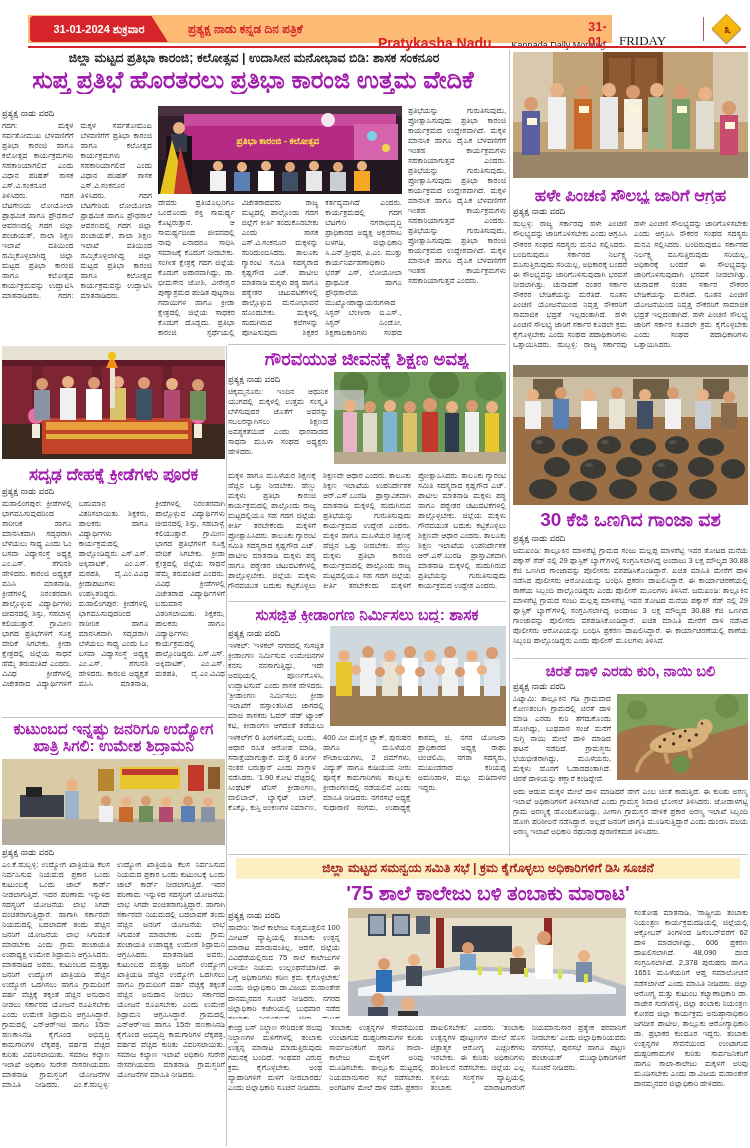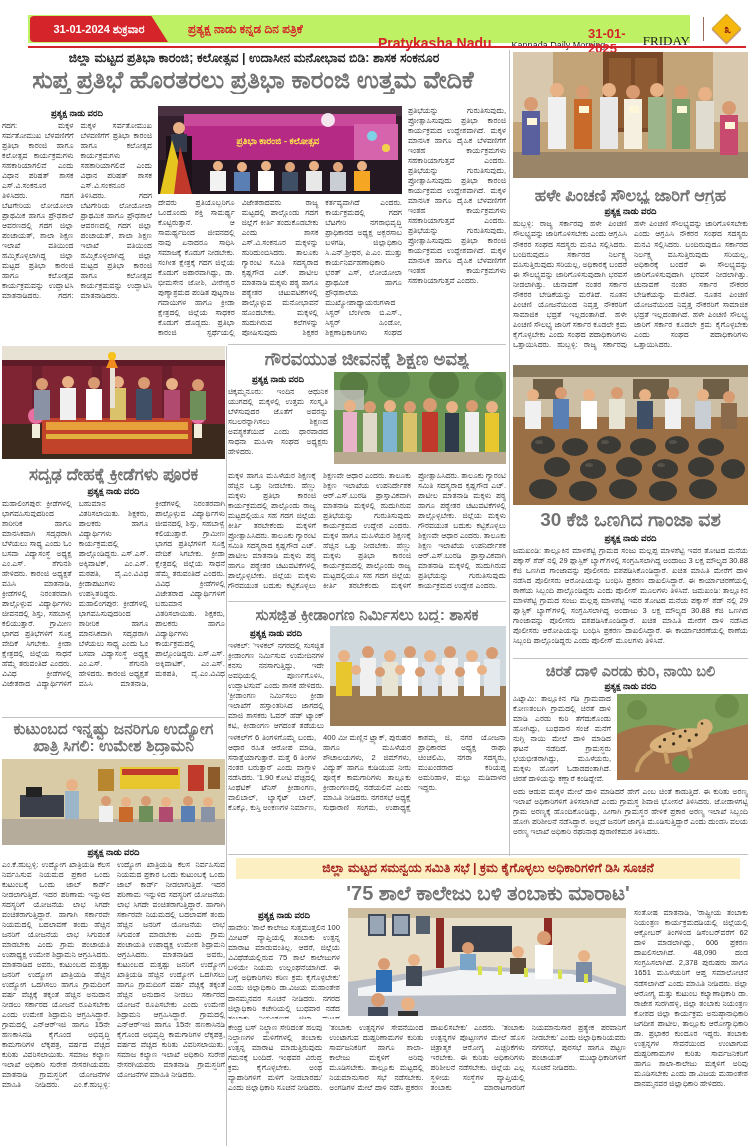--- a/index.html
+++ b/index.html
@@ -1,43 +1,43 @@
 <!DOCTYPE html>
 <html><head>
 <meta charset="utf-8">
 <style>
   *{margin:0;padding:0;box-sizing:border-box}
   html,body{background:#dedede}
   body{font-family:"Liberation Sans",sans-serif}
   .page{position:relative;width:750px;height:1148px;background:#fff;margin:0 auto;overflow:hidden}
   .abs{position:absolute}
   
-  .mast{position:absolute;left:28px;top:15px;width:662px;height:28px;background:#bef264}
+  .mast{position:absolute;left:28px;top:15px;width:584px;height:28px;background:#fdba74}
   .datebox{position:absolute;left:2px;top:1px;height:26px;width:138px;background:#d6242b;color:#fff;
     font-weight:bold;font-size:11px;display:flex;align-items:center;justify-content:center;
     clip-path:polygon(0 0,88% 0,100% 100%,0 100%);border-radius:4px 0 0 4px}
   .slogan{position:absolute;left:160px;top:0;height:28px;display:flex;align-items:center;
     color:#d6242b;font-weight:bold;font-size:12px}
   .brand{position:absolute;left:350px;top:0;height:28px;display:flex;align-items:baseline;gap:20px;padding-top:20px}
   .brand .bn{color:#d6242b;font-weight:bold;font-size:14px}
   .brand .bs{color:#1a1a1a;font-size:9px}
   .mdate{position:absolute;left:560px;top:12px;height:28px;display:flex;align-items:center;gap:2px}
   .mdate .d{color:#d6242b;font-weight:bold;font-size:13px}
   .mdate .f{color:#1a1a1a;font-size:13px;font-family:"Liberation Serif",serif}
   .mastline{position:absolute;left:675px;top:2px;width:1px;height:24px;background:#9a6a5a}
   .diamond{position:absolute;left:688px;top:3px;width:21px;height:21px;background:#f6b70d;
     transform:rotate(45deg);border:1px solid #caa63f;box-shadow:1px 1px 0 #c99}
   .diamond span{position:absolute;left:0;top:2px;width:21px;text-align:center;transform:rotate(-45deg);
     font-weight:bold;font-size:12px;color:#8d1a12}
   .mastrule{position:absolute;left:28px;top:46px;width:718px;height:2px;background:#d6242b}
   
   .kicker{font-weight:bold;color:#242424;font-size:12.5px;text-align:center;white-space:nowrap;overflow:hidden}
-  .headline{font-weight:bold;color:#737373;text-align:center;line-height:1.12;white-space:nowrap;overflow:hidden}
+  .headline{font-weight:bold;color:#a21caf;text-align:center;line-height:1.12;white-space:nowrap;overflow:hidden}
   .headline.wrap{white-space:normal}
-  .byline{font-weight:bold;font-size:8.5px;text-align:center;color:#101010;padding:2px 0}
+  .byline{font-weight:normal;font-size:8.5px;text-align:left;color:#101010;padding:2px 0}
   .bodytext{font-size:7.6px;line-height:1.32;color:#2d2d2d;text-align:justify;overflow:hidden;word-break:break-word}
   .cols2{column-count:2;column-gap:7px}
   .cols3{column-count:3;column-gap:7px}
   .cols4{column-count:4;column-gap:7px}
   .vrule{position:absolute;width:1px;background:#c2c2c2}
   .hrule{position:absolute;height:1px;background:#c2c2c2}
   .photo{position:relative;overflow:hidden;background:#0f766e}
   .photo svg{display:block;width:100%;height:100%}
   .kickbar{background:#fcf0c2;color:#a32020;font-weight:bold;font-size:12.5px;text-align:center;
     display:flex;align-items:center;justify-content:center;white-space:nowrap;overflow:hidden}

